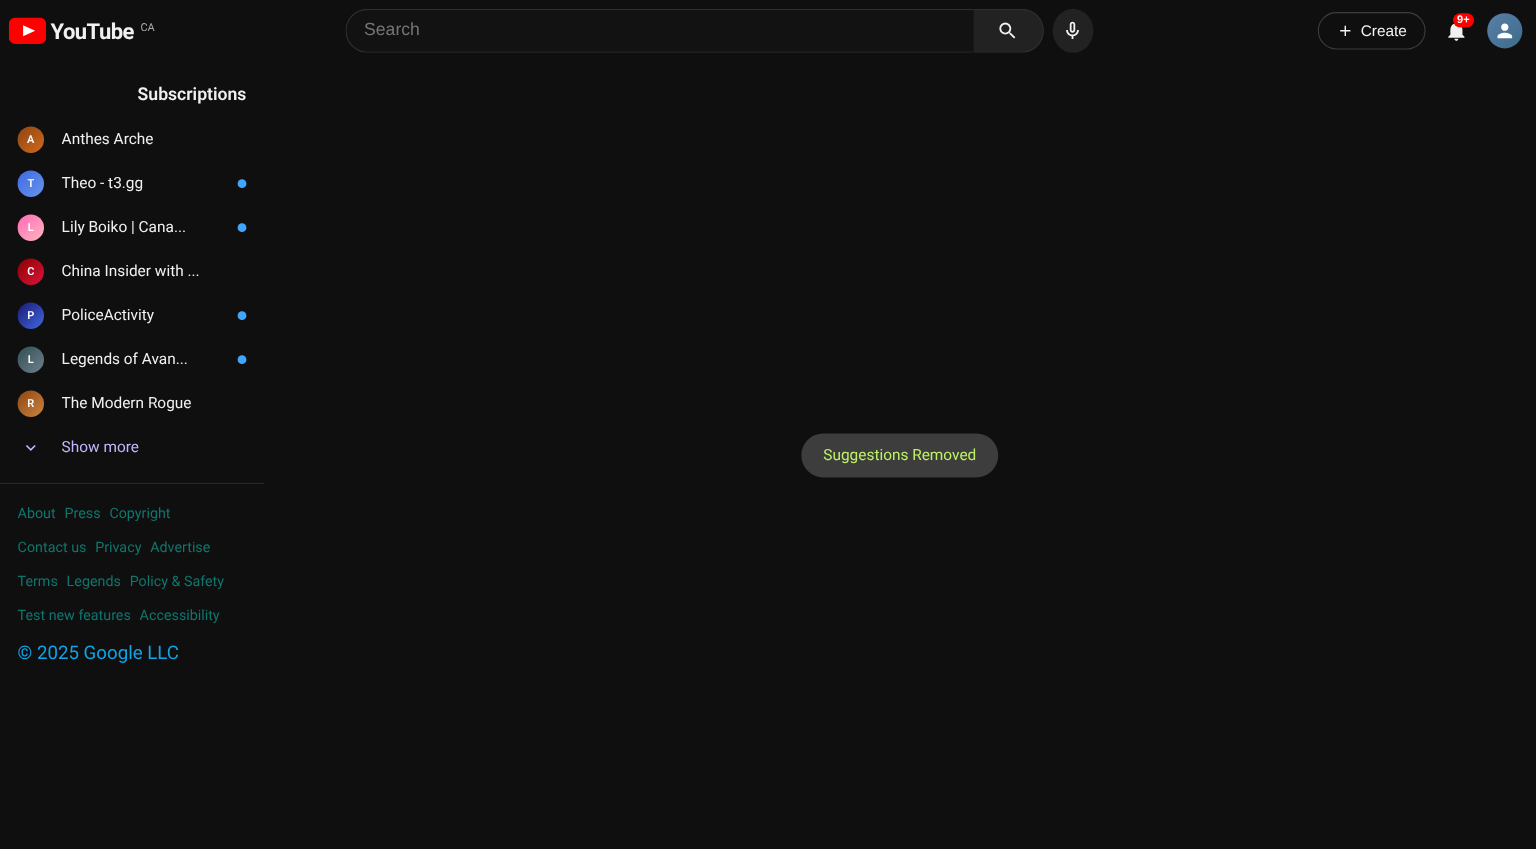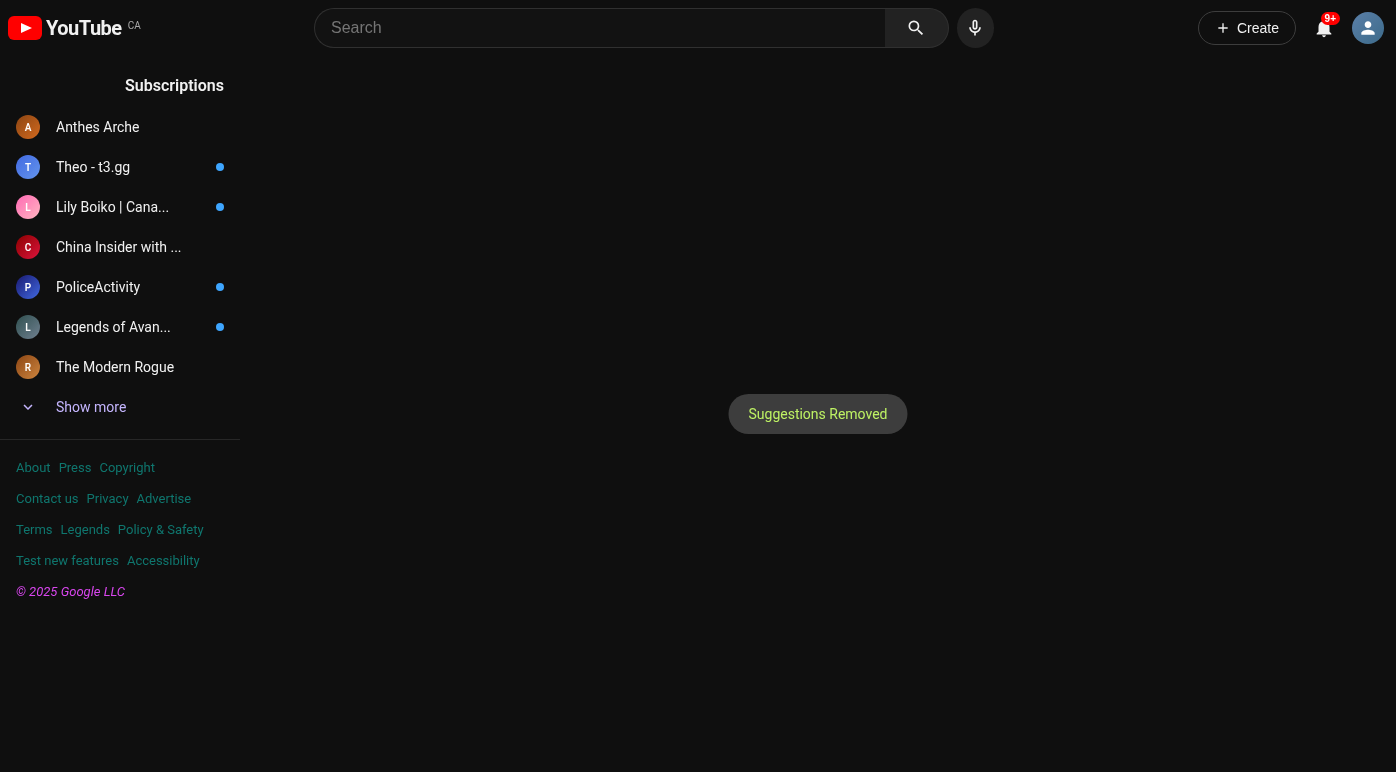--- a/index.html
+++ b/index.html
@@ -284,23 +284,22 @@
 
     .footer-link {
       font-size: 13px;
       color: #0f766e;
       cursor: pointer;
       text-decoration: none;
     }
 
     .footer-copyright {
       padding: 8px 16px;
-      font-size: 13px;
-      color: #d946ef;
-      font-style: italic;
+      font-size: 17px;
+      color: #0ea5e9;
     }
 
     
     .main-content {
       flex: 1;
       display: flex;
       align-items: center;
       justify-content: center;
       position: relative;
     }

